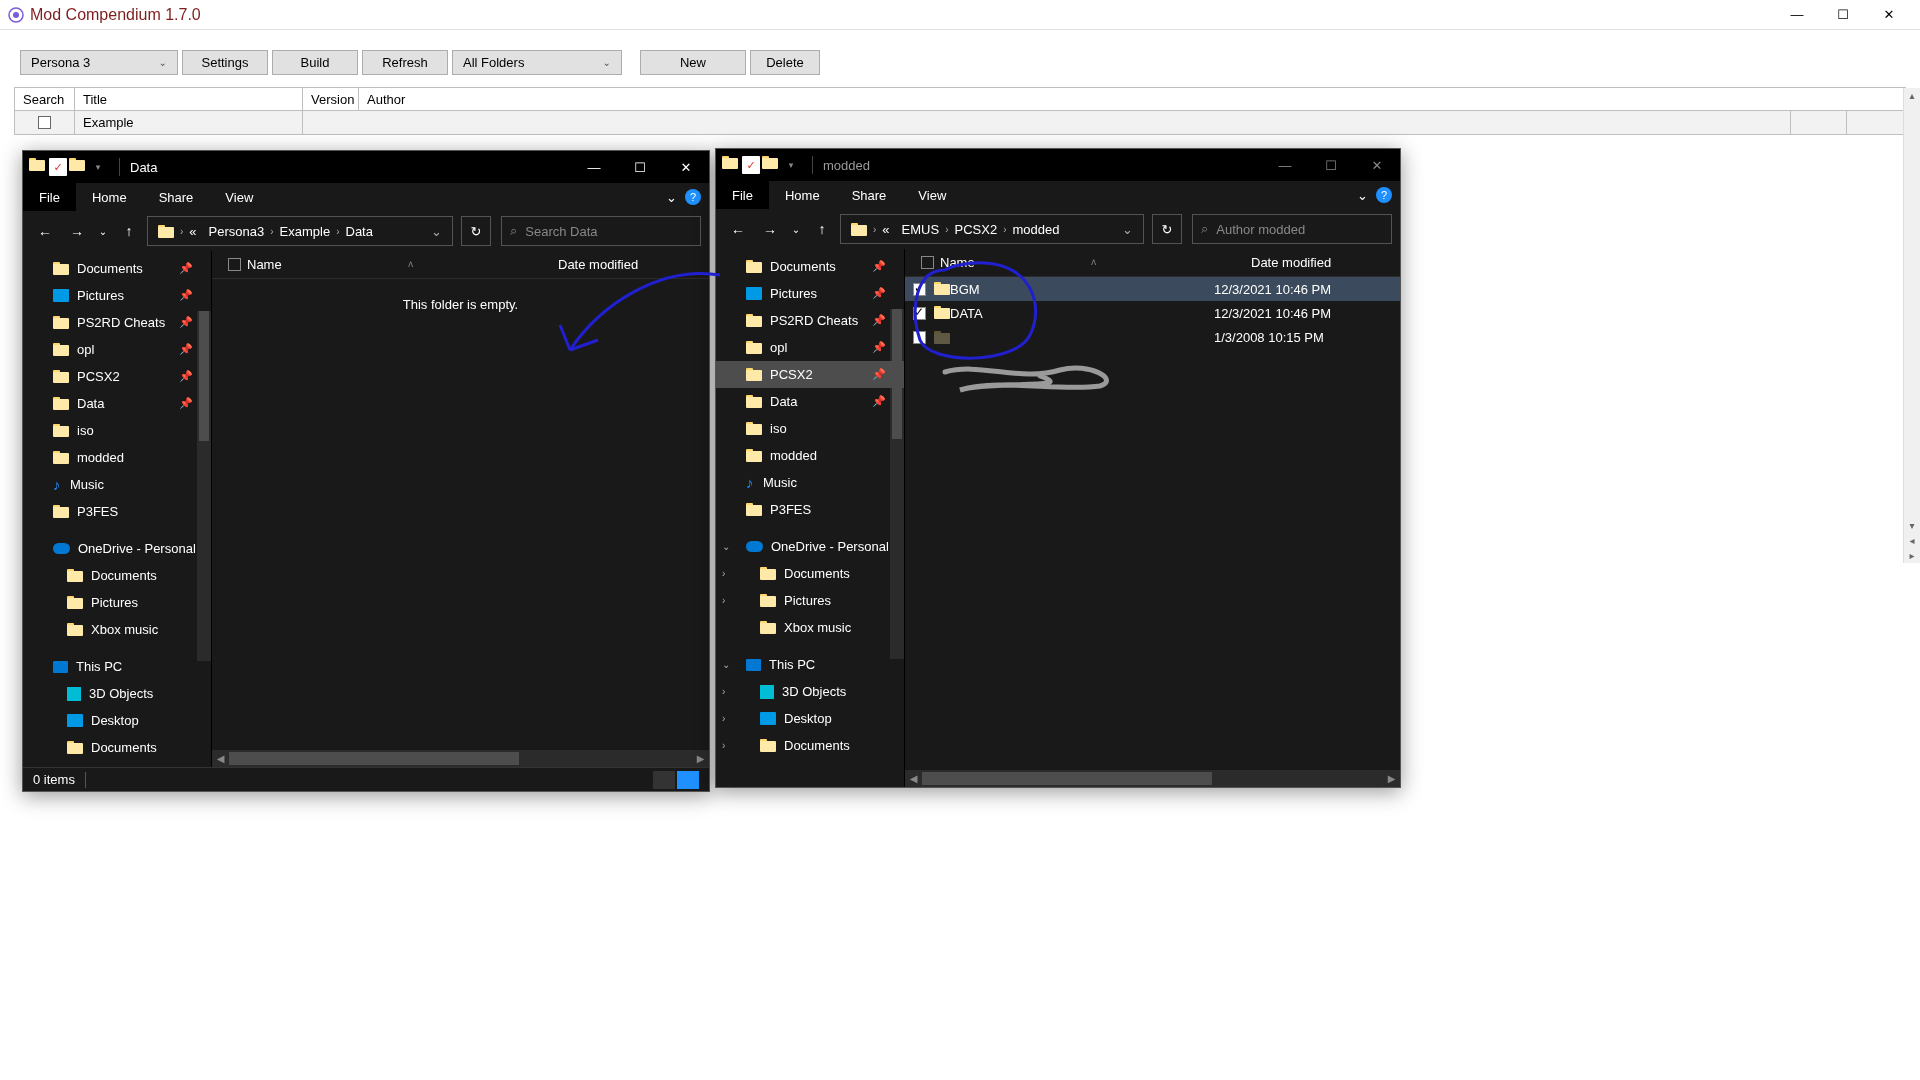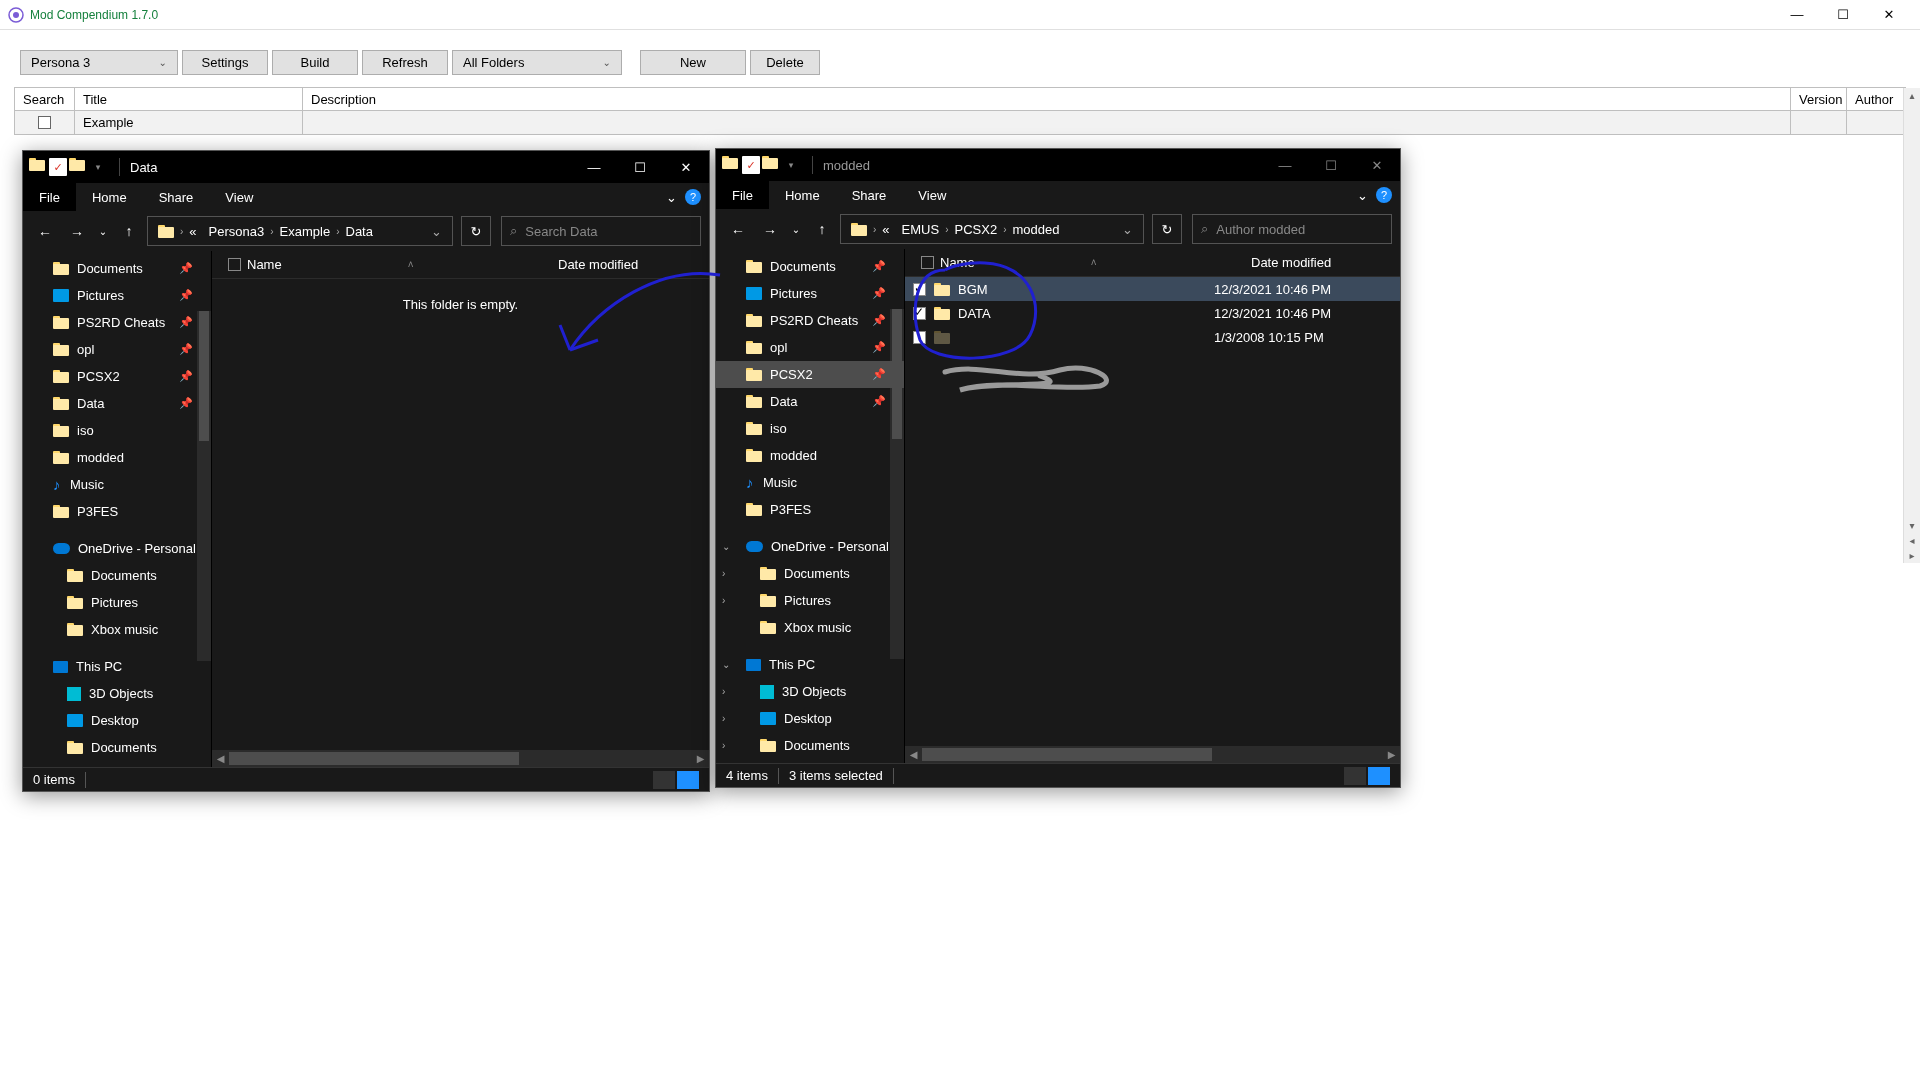--- a/index.html
+++ b/index.html
@@ -1,21 +1,21 @@
 <!DOCTYPE html>
 <html><head>
 <meta charset="utf-8">
 <style>
 *{box-sizing:border-box;margin:0;padding:0;font-family:"Segoe UI",Arial,sans-serif;font-size:13px;user-select:none}
 body{background:#fff;width:1920px;height:1080px;position:relative;overflow:hidden}
 
 
 .app-titlebar{height:30px;display:flex;align-items:center;padding:0 8px;border-bottom:1px solid #e0e0e0}
 .app-titlebar .appicon{width:16px;height:16px;margin-right:6px;display:inline-block}
-.app-title{font-size:12px;color:#15803d}
+.app-title{font-size:16px;color:#7f1d1d}
 .app-sysbtns{margin-left:auto;display:flex}
 .app-sysbtns div{width:46px;height:30px;display:flex;align-items:center;justify-content:center;color:#000}
 
 
 .toolbar{padding:20px 20px 12px 20px;display:flex;gap:4px;align-items:center}
 .combo,.btn{height:25px;background:#e1e1e1;border:1px solid #adadad;display:flex;align-items:center;padding:0 10px;font-size:13px;color:#000}
 .combo{justify-content:space-between}
 .combo .chev{font-size:10px;color:#555;margin-left:8px}
 .btn{justify-content:center}
 
@@ -72,21 +72,21 @@
 .content{flex:1;background:#191919;display:flex;flex-direction:column;border-left:1px solid #000}
 .colhdr{height:28px;display:flex;align-items:center;border-bottom:1px solid #2b2b2b;padding-left:8px}
 .colhdr>div{color:#fff;font-size:13px;display:flex;align-items:center;gap:6px;padding:0 8px}
 .colhdr .cb{width:13px;height:13px;border:1px solid #888}
 .filelist{flex:1;position:relative;overflow:hidden}
 .empty{color:#fff;text-align:center;padding-top:18px;font-size:13px}
 .frow{height:24px;display:flex;align-items:center;padding-left:8px;color:#fff;font-size:13px}
 .frow.sel{background:#3b4a5c}
 .frow .cb{width:13px;height:13px;border:1px solid #888;margin-right:8px;background:#fff;position:relative}
 .frow .cb.checked::after{content:"✓";position:absolute;top:-3px;left:0;color:#000;font-size:12px}
-.frow .nm{display:flex;align-items:center;gap:8px;width:280px}
+.frow .nm{display:flex;align-items:flex-start;gap:0;width:280px}
 .frow .date{color:#fff}
 
 .hscroll{height:17px;background:#2b2b2b;display:flex;align-items:center}
 .hscroll .arr{width:17px;height:17px;display:flex;align-items:center;justify-content:center;color:#888;font-size:10px}
 .hscroll .track{flex:1;height:17px;position:relative}
 .hscroll .thumb{position:absolute;left:0;top:2px;height:13px;width:290px;background:#4d4d4d}
 
 .status{height:24px;background:#191919;border-top:1px solid #333;display:flex;align-items:center;padding:0 10px;color:#fff;font-size:13px}
 .status .sep{width:1px;height:16px;background:#555;margin:0 10px}
 .status .viewbtns{margin-left:auto;display:flex;gap:2px}
@@ -131,21 +131,20 @@
   </div>
   <div style="width:10px"></div>
   <div class="btn" style="width:106px">New</div>
   <div class="btn" style="width:70px">Delete</div>
 </div>
 
 <div class="gridwrap">
   <div class="gridhdr">
     <div style="width:60px">Search</div>
     <div style="width:228px">Title</div>
-    <div style="flex:1">Description</div>
     <div style="width:56px">Version</div>
     <div style="width:58px;border-right:none">Author</div>
   </div>
   <div class="gridrow">
     <div style="width:60px;justify-content:center">
         <span class="cb"></span>
       </div>
     <div style="width:228px">Example</div>
     <div style="flex:1"></div>
     <div style="width:56px"></div>
@@ -514,30 +513,20 @@
           </div>
         </div>
       <div class="hscroll">
         <div class="arr">◀</div>
           <div class="track">
             <div class="thumb"></div>
           </div>
           <div class="arr">▶</div>
       </div>
     </div>
-  </div>
-  <div class="status">
-    <span>4 items</span>
-    <span class="sep"></span>
-    <span>3 items selected</span>
-    <span class="sep"></span>
-    <div class="viewbtns">
-        <span></span>
-        <span style="background:#1e90ff"></span>
-      </div>
   </div>
 </div>
 
 <svg class="annot" style="left:540px;top:255px" width="400" height="130">
   <path d="M 180,20 C 120,10 60,50 30,95" stroke="#2020d0" stroke-width="3" fill="none"></path>
   <path d="M 30,95 L 20,70 M 30,95 L 58,85" stroke="#2020d0" stroke-width="3" fill="none"></path>
 </svg>
 <svg class="annot" style="left:905px;top:255px" width="160" height="120">
   <path d="M 40,15 C 10,15 5,55 15,85 C 25,110 110,110 125,80 C 140,50 125,10 80,8 C 60,7 45,12 40,15" stroke="#2020d0" stroke-width="3" fill="none"></path>
 </svg>

